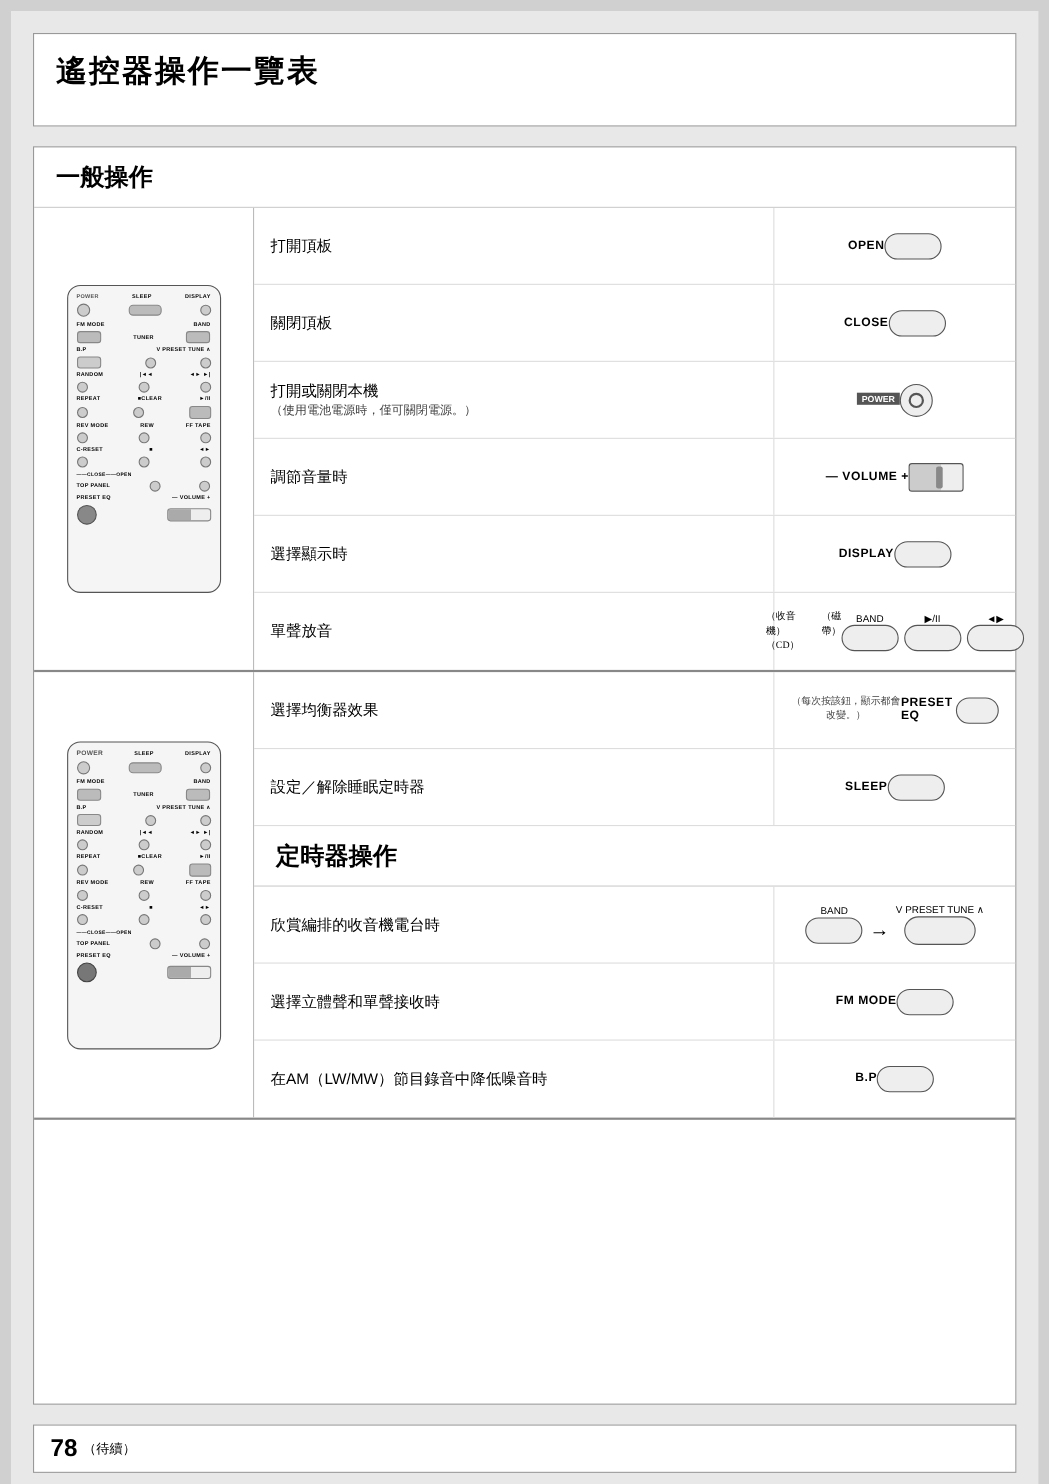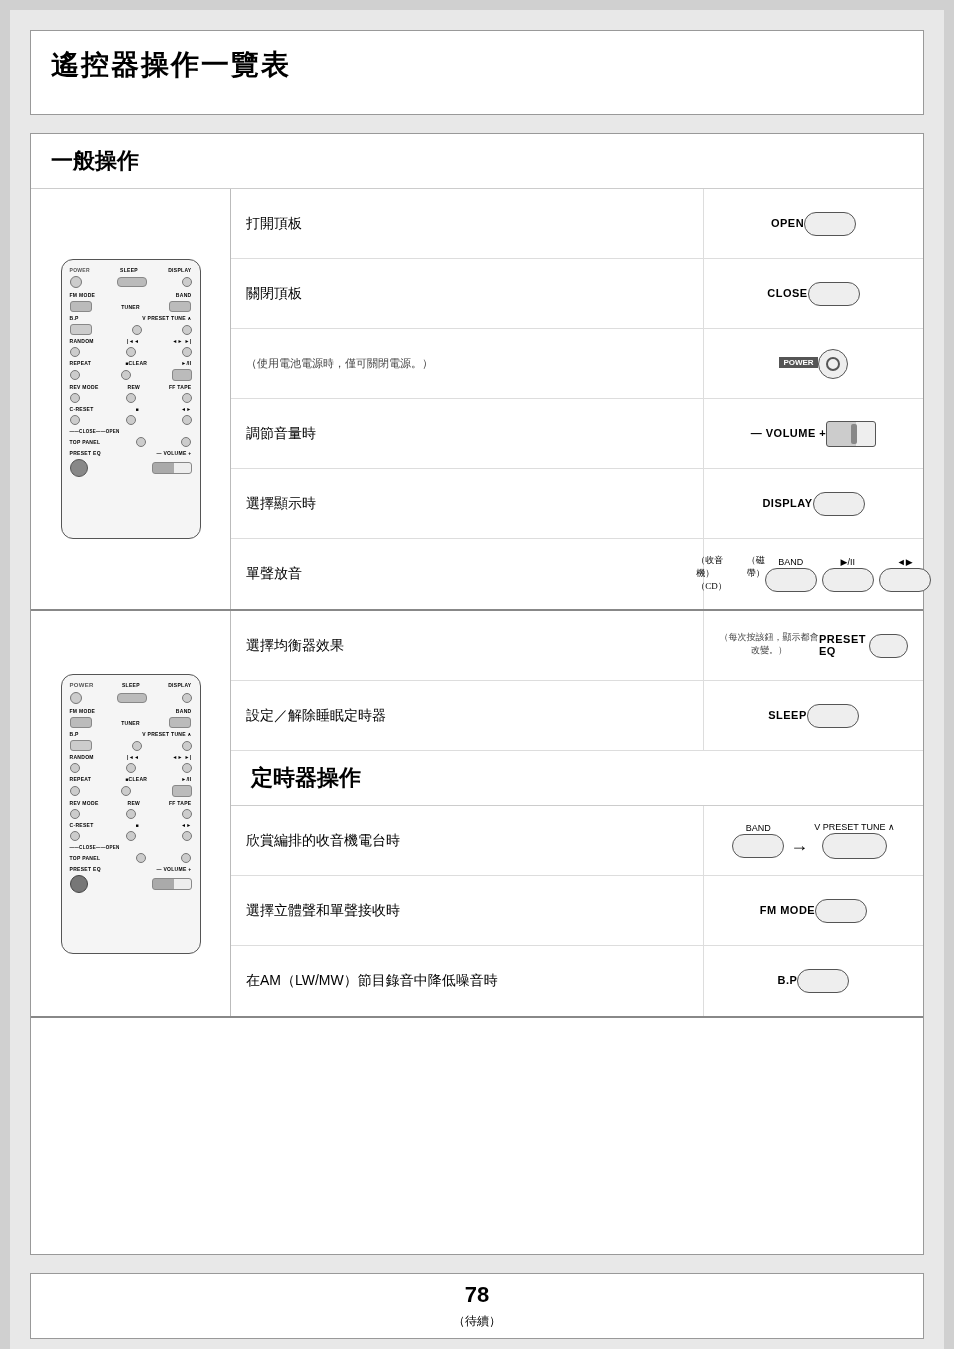--- a/index.html
+++ b/index.html
@@ -229,21 +229,20 @@
 
     
     .page-footer {
       background: white;
       padding: 8px 15px;
       border: 1px solid #999;
       margin-top: 8px;
       display: flex;
       align-items: center;
       gap: 5px;
-      flex-direction: column;
     }
     .page-number {
       font-size: 22px;
       font-weight: bold;
     }
     .continued {
       font-size: 12px;
     }
 
     .op-row:last-child {
@@ -380,20 +379,21 @@
             <span class="op-desc-main">關閉頂板</span>
           </div>
           <div class="op-button-area">
             <span class="op-button-label">CLOSE</span>
             <div class="btn-oval"></div>
           </div>
         </div>
 
         <div class="op-row">
           <div class="op-description">
+            <span class="op-desc-main">打開或關閉本機</span>
             <span class="op-desc-sub">（使用電池電源時，僅可關閉電源。）</span>
           </div>
           <div class="op-button-area">
             <span class="power-box">POWER</span>
             <div class="btn-power">
               <div class="btn-power-inner"></div>
             </div>
           </div>
         </div>
 

